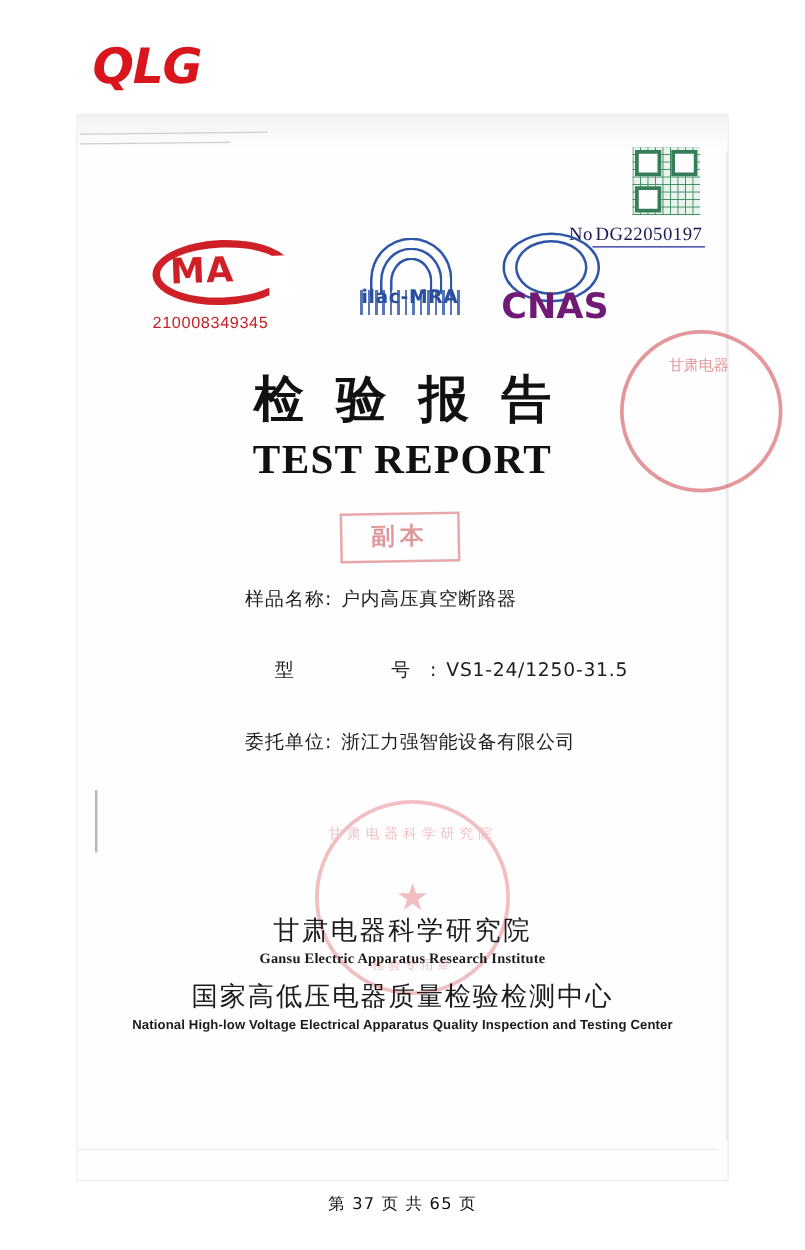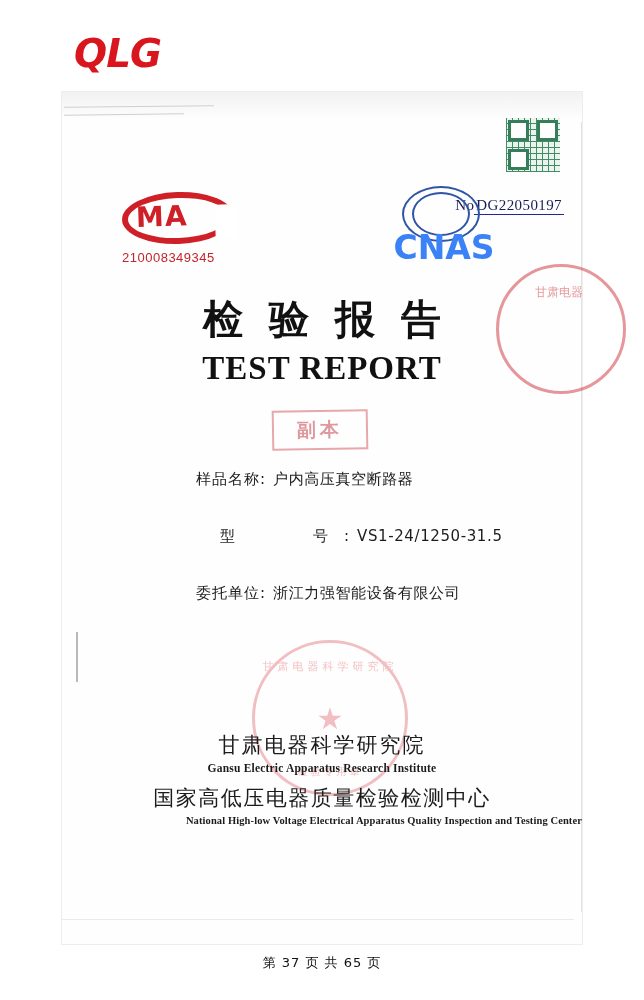--- a/index.html
+++ b/index.html
@@ -95,21 +95,20 @@
   
   .report-no {
     position: absolute;
     right: 18px;
     top: 88px;
     font-family: "Liberation Serif", serif;
     font-size: 15px;
     color: #1a1a55;
     letter-spacing: .4px;
     white-space: nowrap;
-    margin-top: 17px;
   }
   .report-no .lbl { font-style: normal; }
   .report-no .und { border-bottom: 1px solid #24249a; padding: 0 2px 1px 2px; }
 
   
   .logos {
     position: absolute;
     left: 60px;
     top: 96px;
     width: 410px;
@@ -215,22 +214,22 @@
     width: 54px; height: 40px;
     border: 2px solid #2f55a6;
     border-radius: 50%;
   }
   .cnas .label {
     position: absolute; left: 0; top: 42px;
     width: 108px;
     text-align: center;
     font-family: "DejaVu Sans", sans-serif;
     font-weight: bold;
-    font-size: 33px;
-    color: #3b82f6;
+    font-size: 28px;
+    color: #701a75;
     letter-spacing: 0px;
   }
   
   .cnas-side {
     position: absolute;
     left: 384px;
     top: 98px;
     font-family: "DejaVu Sans", sans-serif;
     font-size: 10.5px;
     color: #cf2027;
@@ -390,27 +389,26 @@
     margin-top: 3px;
   }
   .inst-cn-2 {
     font-family: "DejaVu Sans", sans-serif;
     font-size: 21px;
     letter-spacing: 1.5px;
     color: #1b1b1b;
     margin-top: 10px;
   }
   .inst-en-2 {
-    font-family: Liberation Serif, serif;
+    font-family: Liberation Sans, sans-serif;
     font-weight: bold;
     font-size: 10.5px;
     letter-spacing: .1px;
     color: #1b1b1b;
     margin-top: 3px;
-    text-align: right;
   }
 
   
   .page-footer {
     position: absolute;
     left: 0; right: 0;
     bottom: 28px;
     text-align: center;
     font-family: "DejaVu Sans", sans-serif;
     font-size: 13px;
@@ -443,20 +441,27 @@
     <span class="lbl">No</span><span class="und">DG22050197</span>
   </div>
 
   <div class="logos">
     <div class="cma">
       <div class="ring"></div>
       <div class="txt">MA</div>
       <div class="num">210008349345</div>
     </div>
 
+    <div class="ilac">
+      <div class="arcs"></div>
+      <div class="arcs2"></div>
+      <div class="arcs3"></div>
+      <div class="dashes"></div>
+      <div class="label">ilac-MRA</div>
+    </div>
 
     <div class="cnas">
       <div class="circ"></div>
       <div class="circ2"></div>
       <div class="label">CNAS</div>
     </div>
   </div>
 
 
   <div class="title-cn">检验报告</div>

